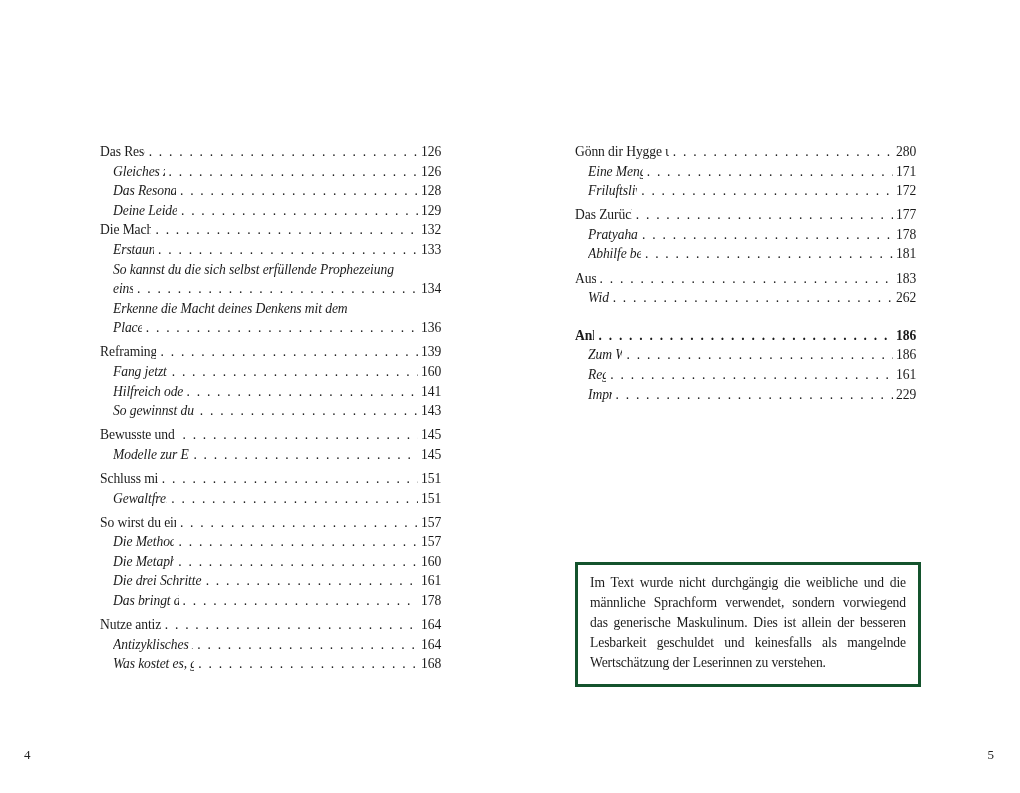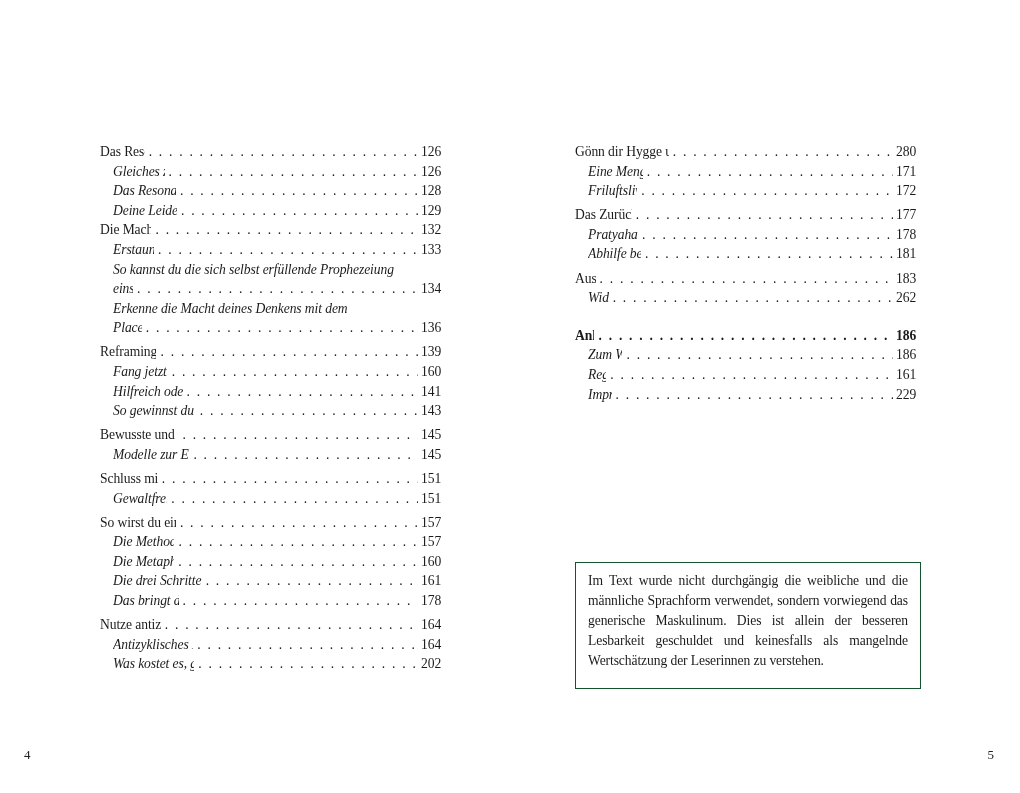--- a/index.html
+++ b/index.html
@@ -62,22 +62,22 @@
     font-style: normal;
     font-weight: normal;
   }
   .style-bold .toc-page { font-weight: bold; }
 
   .note-box {
     position: absolute;
     left: 575px;
     top: 562px;
     width: 346px;
-    border: 1px solid #14532d;
-    padding: 8px 12px 17px 12px;
+    border: 3px solid #14532d;
+    padding: 8px 12px 11px 12px;
     background: #ffffff;
   }
   .note-text {
     font-size: 13.6px;
     line-height: 20px;
     text-align: justify;
     letter-spacing: -0.1px;
   }
 
   .folio {
@@ -213,21 +213,21 @@
           <span class="toc-page">164</span>
         </div>
         <div class="toc-row style-sub">
           <span class="toc-label">Antizyklisches Denken: Die Chancen erkennen</span>
           <span class="leader"></span>
           <span class="toc-page">164</span>
         </div>
         <div class="toc-row style-sub">
           <span class="toc-label">Was kostet es, gegen den Strom zu schwimmen?</span>
           <span class="leader"></span>
-          <span class="toc-page">202</span>
+          <span class="toc-page">168</span>
         </div>
       </div>
     <div class="folio folio-left">4</div>
   </div>
 
   <div class="page-right">
     <div class="toc toc-right" id="toc-right">
         <div class="toc-row style-main">
           <span class="toc-label">Gönn dir Hygge und Friluftsliv für mehr Lebensfreude</span>
           <span class="leader"></span>

